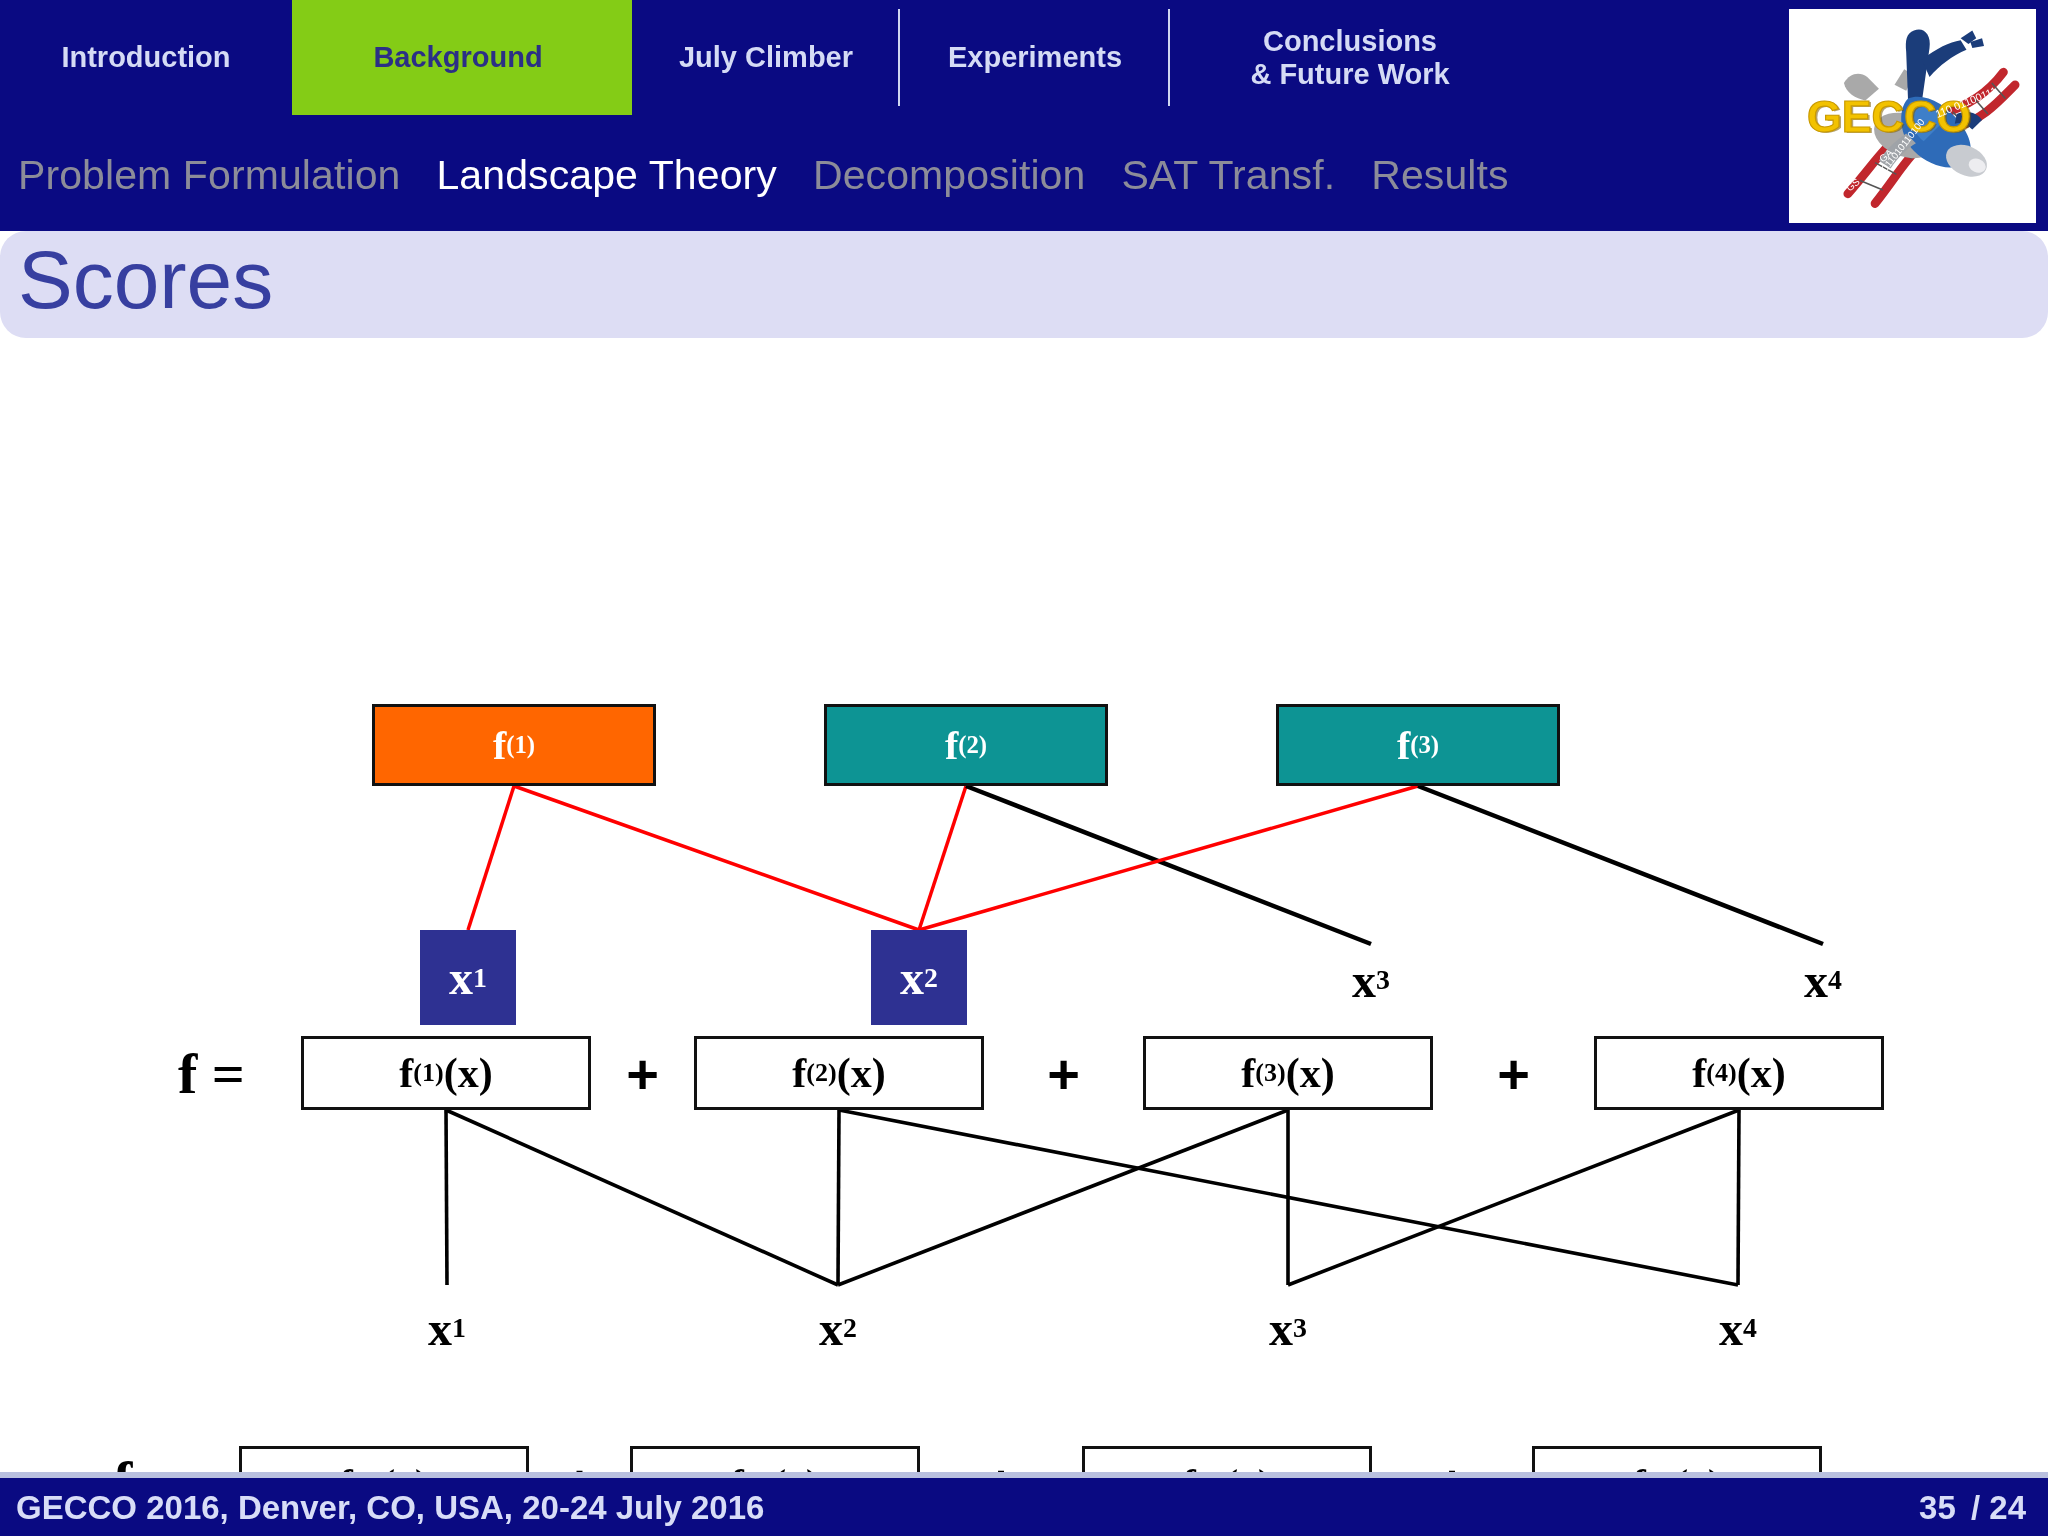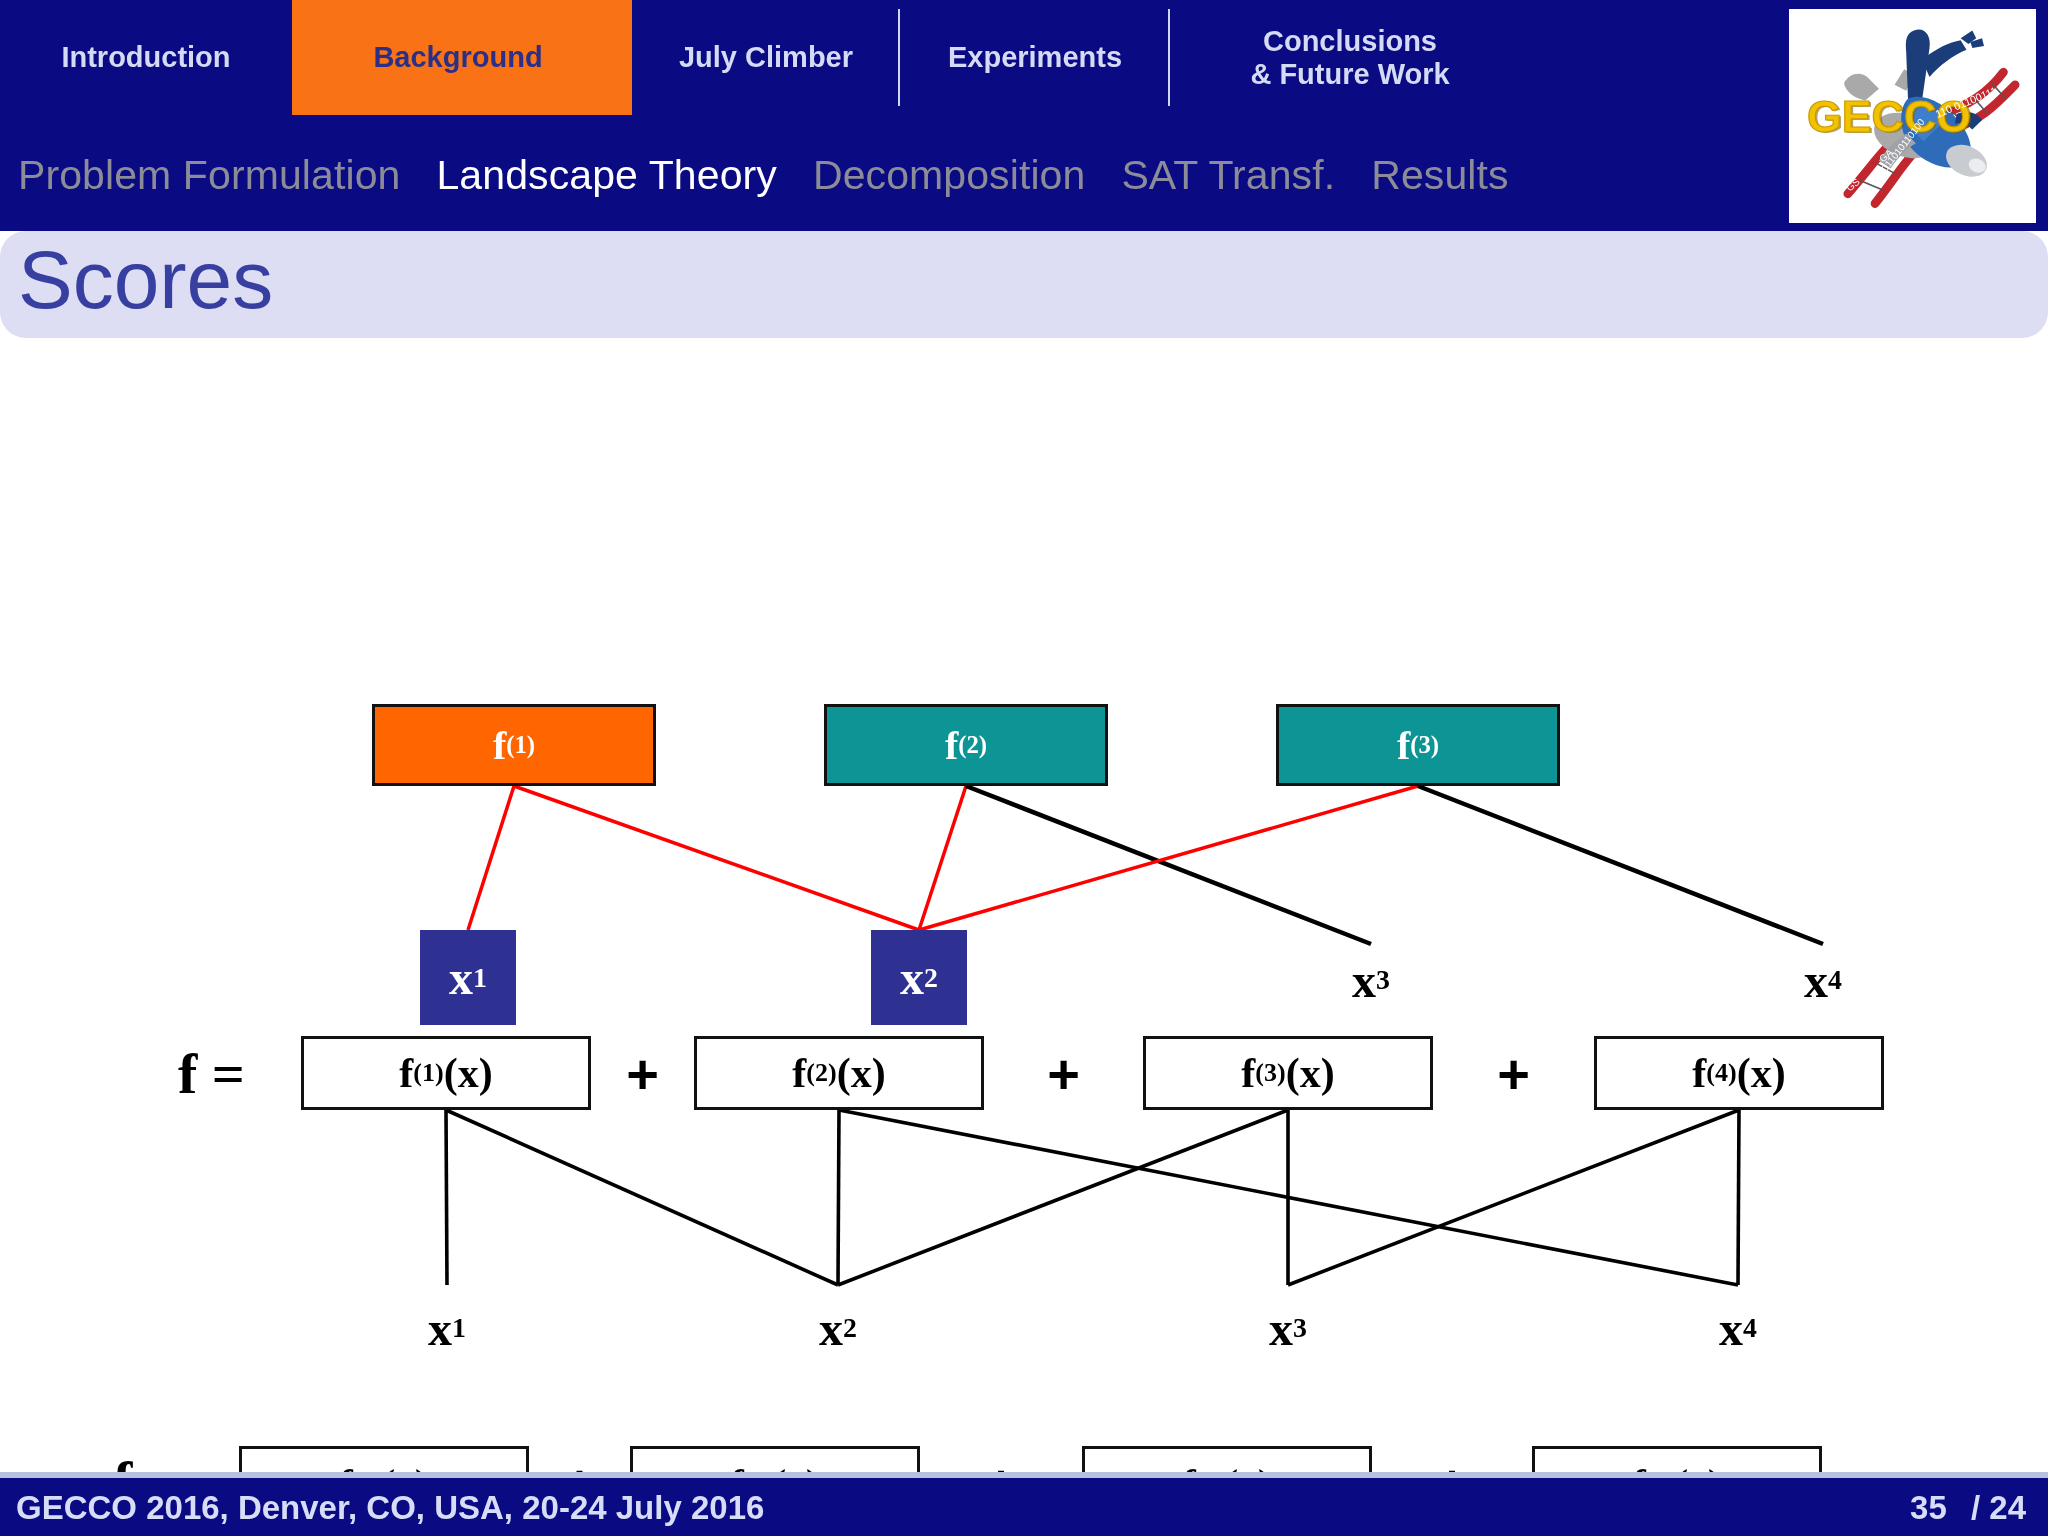--- a/index.html
+++ b/index.html
@@ -20,21 +20,21 @@
     position: absolute; left: 0; top: 0; height: 115px; width: 1785px;
     display: flex; align-items: stretch;
   }
   .mainnav-item {
     position: relative;
     display: flex; align-items: center; justify-content: center;
     color: #D5DBF5; font-weight: bold; font-size: 29px;
     padding: 0 26px; text-align: center; line-height: 1.12;
     white-space: pre-line;
   }
-  .mainnav-item.active { background: #f97316; color: #2B2F86; padding-left: 18px; }
+  .mainnav-item.active { background: #84cc16; color: #2B2F86; padding-left: 18px; }
   .mainnav-sep {
     position: absolute; right: 0; top: 9px; bottom: 9px;
     width: 2px; background: #CFD6F0;
   }
 
   .subnav {
     position: absolute; left: 18px; top: 140px; width: 1740px; height: 70px;
     display: flex; align-items: center;
   }
   .subnav-item {
@@ -321,17 +321,17 @@
           <span>(x)</span>
         </div>
       </div>
   </div>
 
   <div class="footer-rule"></div>
   <div class="footer">
     <div class="fl">GECCO 2016, Denver, CO, USA, 20-24 July 2016</div>
     <div class="fr">
       <span>35</span>
-      <span style="margin-left:15px;">/ 24</span>
+      <span style="margin-left:6px;">/ 24</span>
     </div>
   </div>
 
 </div>
 
 </body></html>

